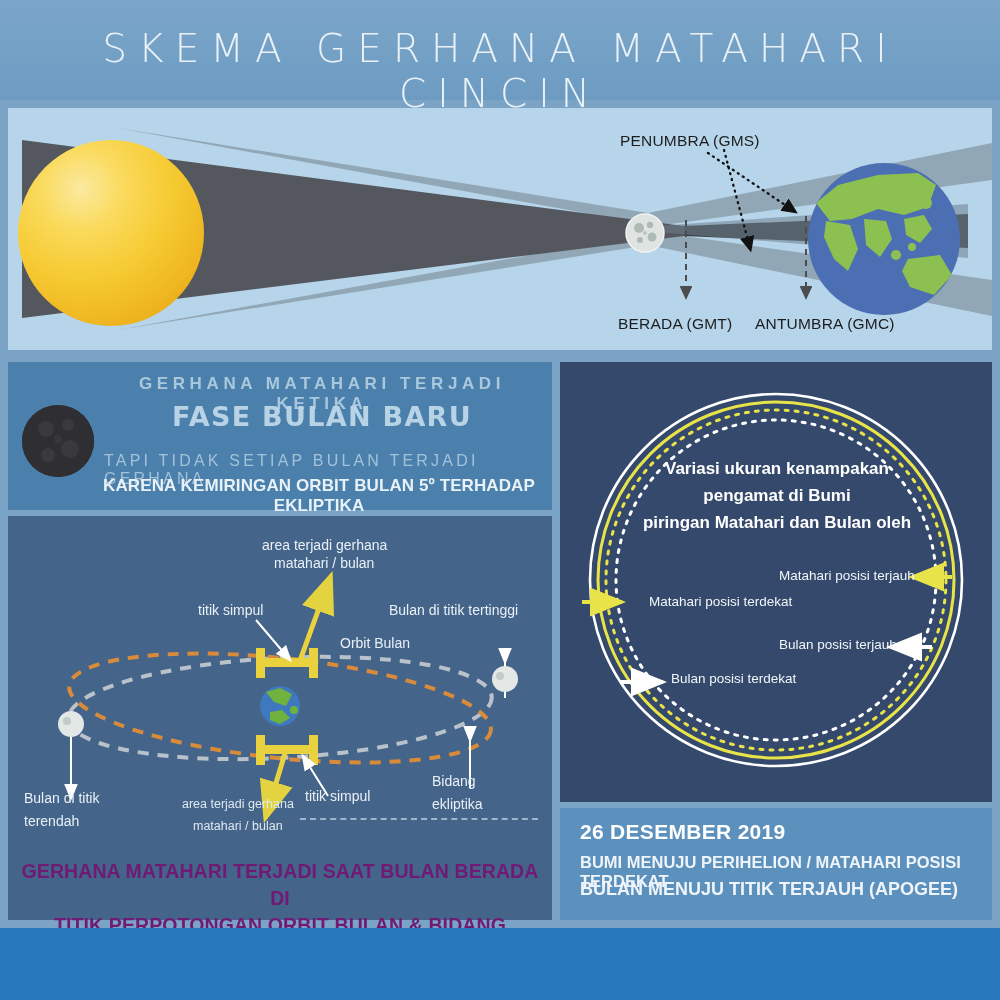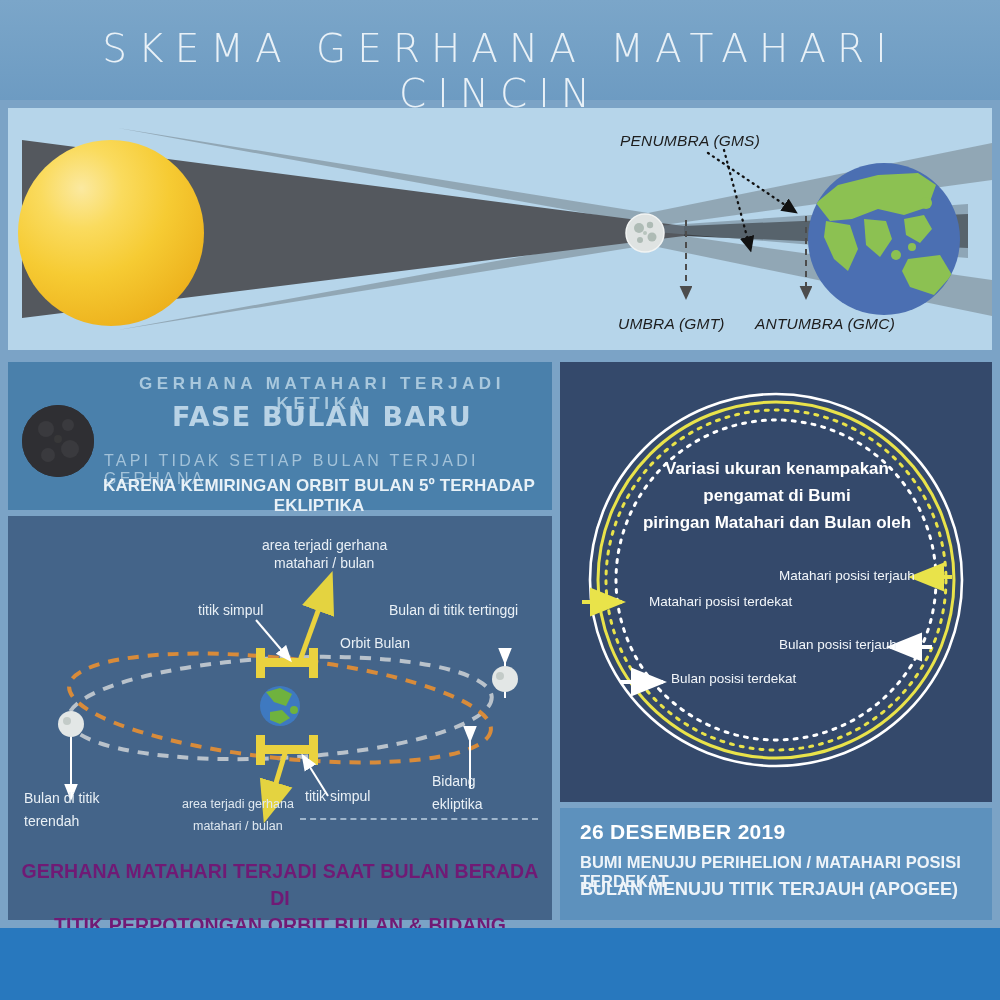--- a/index.html
+++ b/index.html
@@ -21,21 +21,21 @@
     position:absolute;left:0;top:26px;width:1000px;
     text-align:center;
     font-size:39px;letter-spacing:11px;
     color:#e9f1f7;font-weight:300;
     font-family:"DejaVu Sans",sans-serif;
   }
 
   
   .topdiagram{
     position:absolute;left:8px;top:108px;width:984px;height:242px;
-    background:#b6d5ea;overflow:hidden;font-style:italic;
+    background:#b6d5ea;overflow:hidden;
   }
   .sun{
     position:absolute;left:18px;top:140px;width:186px;height:186px;border-radius:50%;
     background:radial-gradient(circle at 34% 26%, #fbe9a0 0%, #fadb5e 22%, #f6cb33 48%, #eeb41f 76%, #e09c14 100%);
   }
   .label-top{
     position:absolute;color:#1d1d1d;font-size:15.5px;
     font-family:"Liberation Sans",sans-serif;letter-spacing:.2px;white-space:nowrap;
   }
 
@@ -163,21 +163,21 @@
           <path d="M0,0 L7,3.2 L0,6.4 Z" fill="#4c4c4c"></path>
         </marker>
       </defs>
       <path d="M700,45 L786,103" stroke="#111" stroke-width="2.3" stroke-dasharray="1,5" stroke-linecap="round" fill="none" marker-end="url(#dotarr)"></path>
       <path d="M716,42 L742,140" stroke="#111" stroke-width="2.3" stroke-dasharray="1,5" stroke-linecap="round" fill="none" marker-end="url(#dotarr)"></path>
       <path d="M678,112 L678,188" stroke="#4c4c4c" stroke-width="2" stroke-dasharray="6,5" fill="none" marker-end="url(#gryarr)"></path>
       <path d="M798,108 L798,188" stroke="#4c4c4c" stroke-width="2" stroke-dasharray="6,5" fill="none" marker-end="url(#gryarr)"></path>
     </svg>
 
     <div class="label-top" style="left:612px;top:24px">PENUMBRA (GMS)</div>
-    <div class="label-top" style="left:610px;top:207px">UMBRA (GMT)</div>
+    <div class="label-top" style="left:610px;top:207px">BERADA (GMT)</div>
     <div class="label-top" style="left:747px;top:207px">ANTUMBRA (GMC)</div>
   </div>
 
   <div class="fase"></div>
   <div class="newmoon">
     <svg width="72" height="72" style="position:absolute;left:0;top:0">
       <circle cx="36" cy="36" r="36" fill="#2f2f33"></circle>
       <circle cx="24" cy="24" r="8" fill="#3a3a3e"></circle>
       <circle cx="46" cy="20" r="6" fill="#3a3a3e"></circle>
       <circle cx="48" cy="44" r="9" fill="#3a3a3e"></circle>

